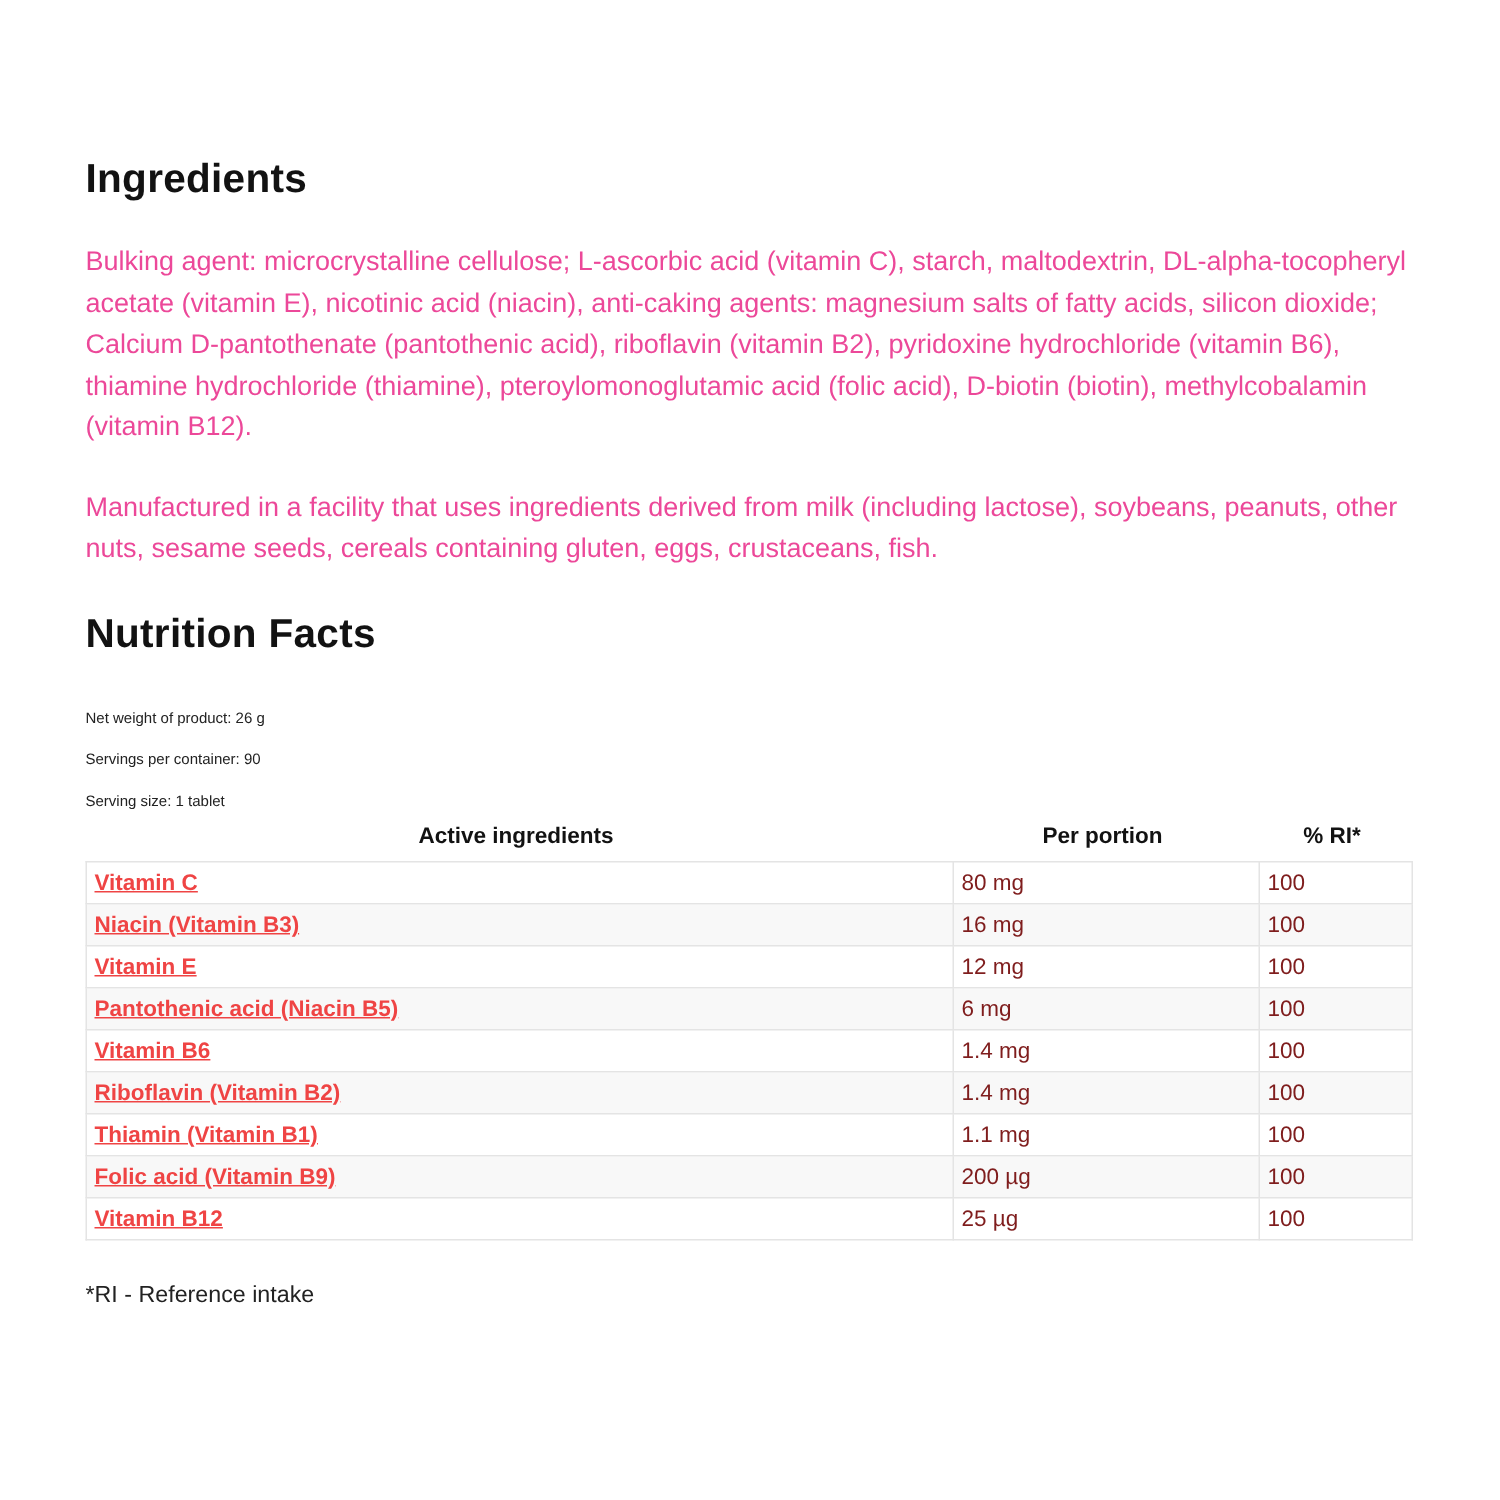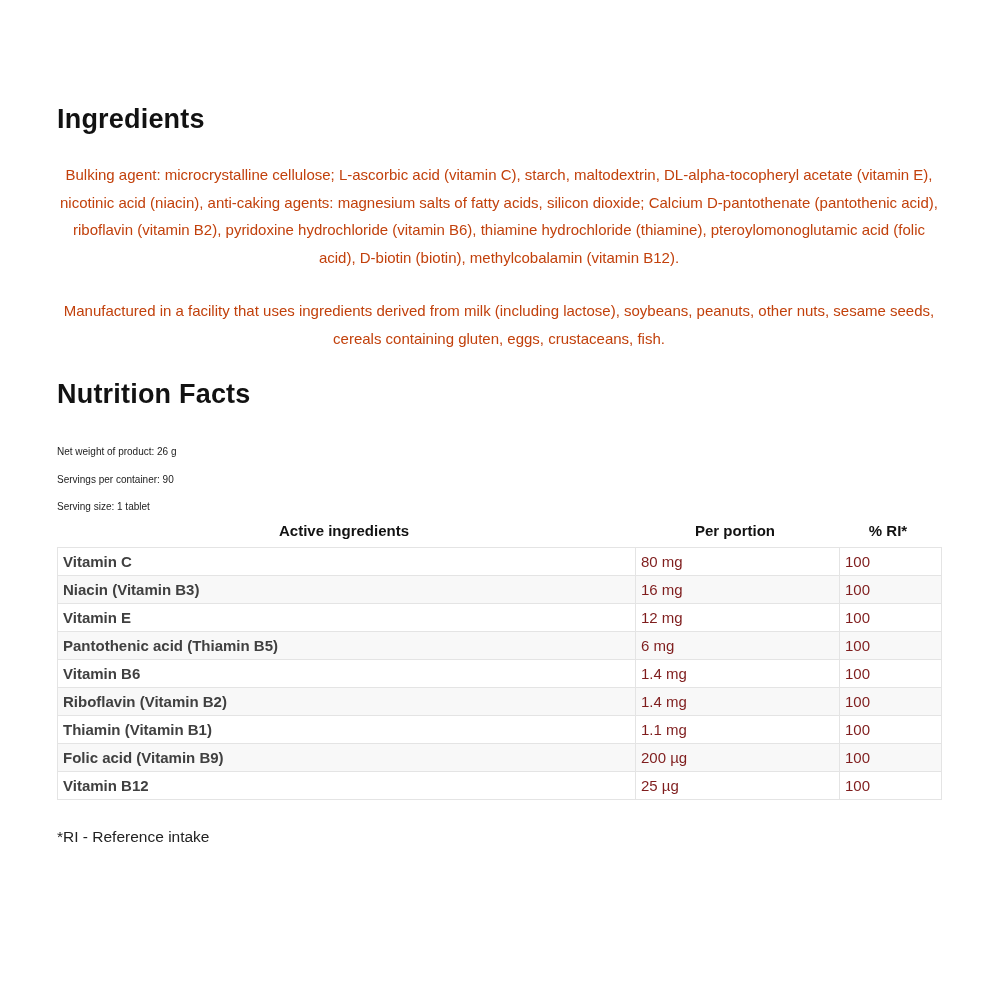--- a/index.html
+++ b/index.html
@@ -22,25 +22,24 @@
     font-weight: 700;
     color: #121212;
     letter-spacing: 0.2px;
     margin: 0 0 26px 0;
   }
   h1.section-title.second {
     margin-top: 20px;
     margin-bottom: 28px;
   }
   p.body-text {
-    font-size: 15px;
+    font-size: 18px;
     line-height: 27.5px;
-    color: #c2410c;
+    color: #ec4899;
     margin: 0 0 26px 0;
-    text-align: center;
   }
   p.meta-line {
     font-size: 10px;
     line-height: 27.5px;
     color: #222222;
     margin: 0;
   }
   table.nutrition-table {
     width: 884px;
     border-collapse: collapse;
@@ -63,21 +62,22 @@
     border: 1px solid #e4e4e4;
     font-size: 15px;
     line-height: 27px;
     padding: 0 6px 0 5px;
     color: #7f1d1d;
     white-space: nowrap;
     overflow: hidden;
   }
   table.nutrition-table td.col-name {
     font-weight: 700;
-    color: #404040;
+    color: #ef4444;
+    text-decoration: underline;
   }
   table.nutrition-table tbody tr:nth-child(even) td {
     background: #f8f8f8;
   }
   p.footnote {
     font-size: 15.5px;
     line-height: 27px;
     color: #222222;
     margin-top: 23px;
   }
@@ -124,21 +124,21 @@
           <td class="col-name">Niacin (Vitamin B3)</td>
           <td>16 mg</td>
           <td>100</td>
         </tr>
         <tr>
           <td class="col-name">Vitamin E</td>
           <td>12 mg</td>
           <td>100</td>
         </tr>
         <tr>
-          <td class="col-name">Pantothenic acid (Thiamin B5)</td>
+          <td class="col-name">Pantothenic acid (Niacin B5)</td>
           <td>6 mg</td>
           <td>100</td>
         </tr>
         <tr>
           <td class="col-name">Vitamin B6</td>
           <td>1.4 mg</td>
           <td>100</td>
         </tr>
         <tr>
           <td class="col-name">Riboflavin (Vitamin B2)</td>

